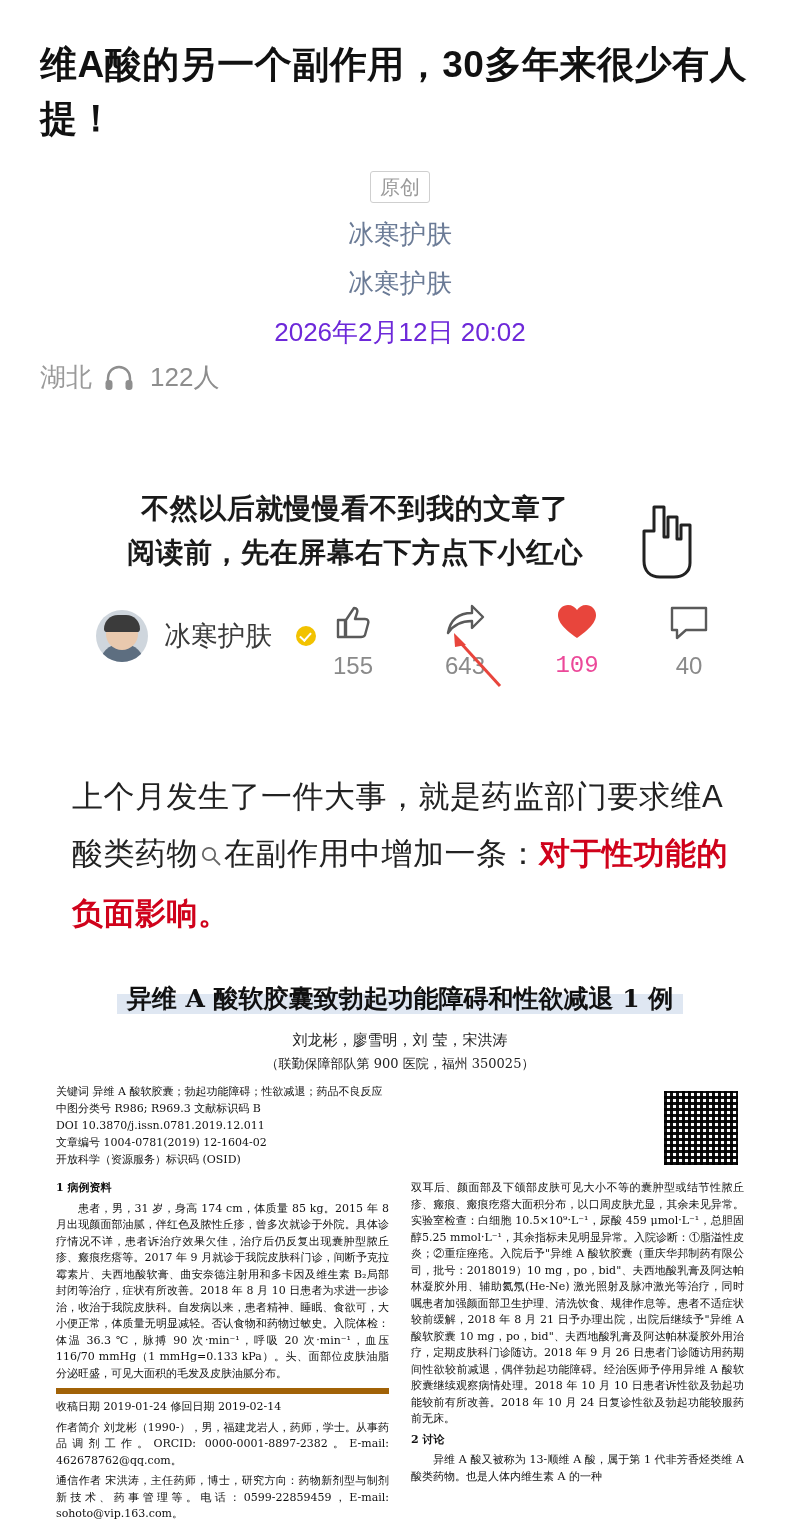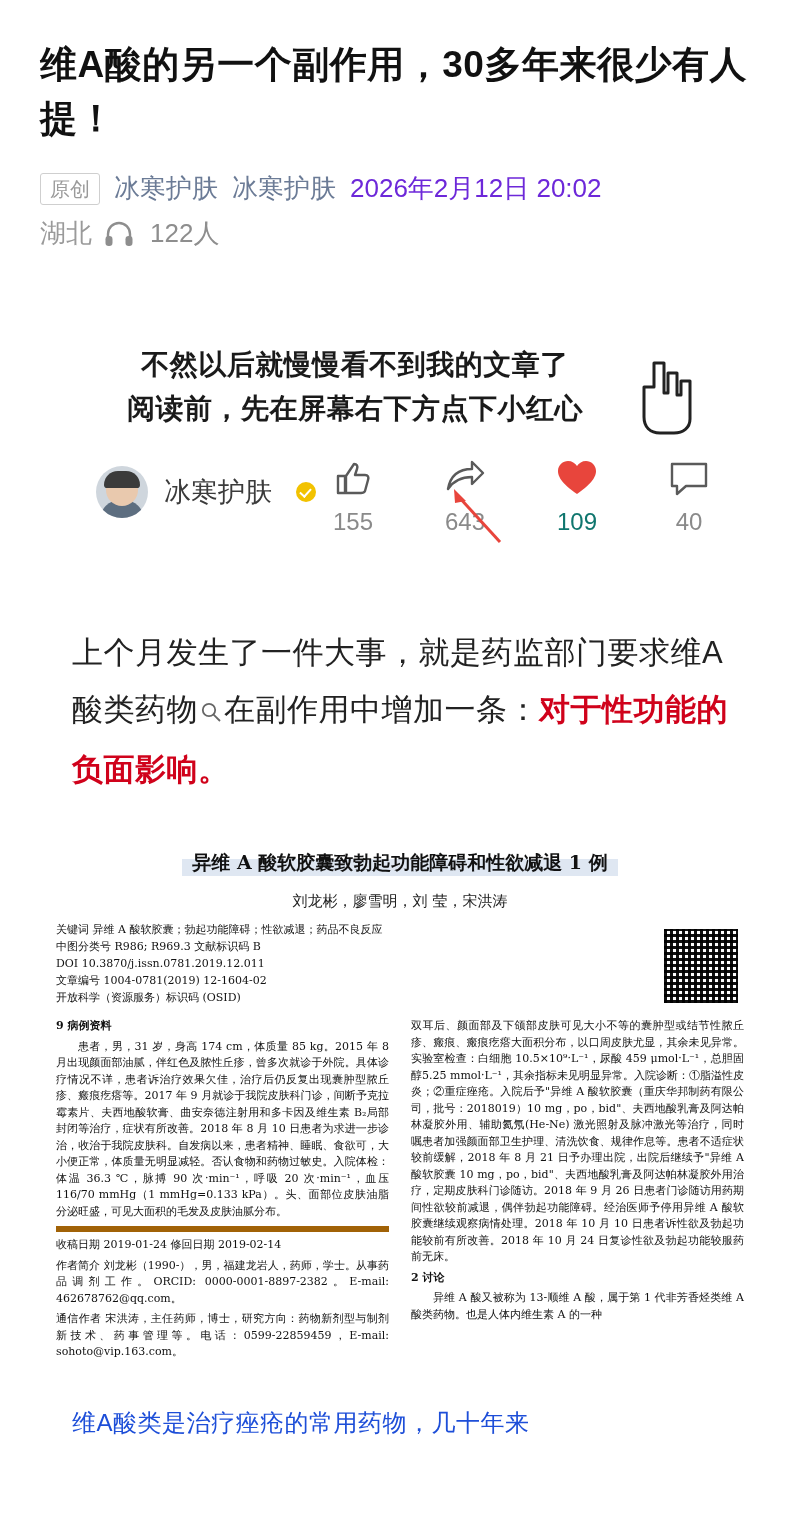--- a/index.html
+++ b/index.html
@@ -32,20 +32,21 @@
     color: #111;
   }
   .meta-row {
     padding: 26px 40px 0 40px;
     display: flex;
     align-items: center;
     flex-wrap: wrap;
     gap: 14px;
     font-size: 25px;
     color: #9a9a9a;
+    flex-direction: column;
   }
   .badge-original {
     border: 1px solid #cfcfcf;
     color: #9a9a9a;
     font-size: 20px;
     padding: 3px 9px;
     border-radius: 3px;
     line-height: 1.2;
   }
   .author-link {
@@ -177,21 +178,21 @@
     color: #8a8a8a;
     font-size: 24px;
   }
   .action .glyph {
     height: 44px;
     display: flex;
     align-items: center;
     justify-content: center;
   }
   .action .count { margin-top: 8px; display:block; }
-  .action.liked .count { color: #0f766e; }
+  .action.liked .count { color: #ec4899; font-family: Liberation Mono, monospace; }
   .arrow-red {
     position: absolute;
   }
 
   
   .body-text {
     padding: 88px 72px 0 72px;
     font-size: 31px;
     line-height: 1.85;
     color: #222;
@@ -211,26 +212,26 @@
   .paper {
     margin: 34px 36px 0 36px;
     border: 0;
     background: #fff;
     padding: 0 20px 10px 20px;
   }
   .paper-title {
     text-align: left;
     font-family: "DejaVu Serif", serif;
     font-weight: 700;
-    font-size: 19px;
+    font-size: 25px;
     color: #111;
     background: linear-gradient(to bottom, #ffffff 0 38%, #dfe7f2 38% 88%, #ffffff 88% 100%);
     display: inline-block;
     padding: 4px 10px;
-    margin: 14px auto 0 auto;
+    margin: 2px auto 0 auto;
   }
   .paper-title-wrap { text-align: center; }
   .paper-authors {
     text-align: center;
     font-family: "DejaVu Serif", serif;
     font-size: 15px;
     color: #222;
     margin-top: 12px;
   }
   .paper-affil {
@@ -389,33 +390,34 @@
           <circle cx="9" cy="9" r="6.2" fill="none" stroke="#666" stroke-width="1.8"></circle>
           <path d="M13.6 13.6 L20 20" stroke="#666" stroke-width="1.8"></path>
         </svg></span><span>在副作用中增加一条：</span><span class="emph">对于性功能的负面影响。</span>
   </div>
 
   <div class="paper">
     <div class="paper-title-wrap">
       <span class="paper-title">异维 A 酸软胶囊致勃起功能障碍和性欲减退 1 例</span>
     </div>
     <div class="paper-authors">刘龙彬，廖雪明，刘 莹，宋洪涛</div>
+    <div class="paper-affil">（联勤保障部队第 900 医院，福州   350025）</div>
 
     <div class="paper-kv">
       <div class="qr"></div>
       <span class="kv-line">关键词   异维 A 酸软胶囊；勃起功能障碍；性欲减退；药品不良反应</span>
       <span class="kv-line">中图分类号   R986; R969.3       文献标识码   B</span>
       <span class="kv-line">DOI   10.3870/j.issn.0781.2019.12.011</span>
       <span class="kv-line">文章编号   1004-0781(2019) 12-1604-02</span>
       <span class="kv-line">开放科学（资源服务）标识码 (OSID)</span>
     </div>
 
     <div class="paper-cols">
       <div class="paper-col">
-        <p class="sec-head">9   病例资料</p>
+        <p class="sec-head">1   病例资料</p>
         <p class="indent">患者，男，31 岁，身高 174 cm，体质量 85 kg。2015 年 8 月出现颜面部油腻，伴红色及脓性丘疹，曾多次就诊于外院。具体诊疗情况不详，患者诉治疗效果欠佳，治疗后仍反复出现囊肿型脓丘疹、瘢痕疙瘩等。2017 年 9 月就诊于我院皮肤科门诊，间断予克拉霉素片、夫西地酸软膏、曲安奈德注射用和多卡因及维生素 B₂局部封闭等治疗，症状有所改善。2018 年 8 月 10 日患者为求进一步诊治，收治于我院皮肤科。自发病以来，患者精神、睡眠、食欲可，大小便正常，体质量无明显减轻。否认食物和药物过敏史。入院体检：体温 36.3 ℃，脉搏 90 次·min⁻¹，呼吸 20 次·min⁻¹，血压 116/70 mmHg（1 mmHg=0.133 kPa）。头、面部位皮肤油脂分泌旺盛，可见大面积的毛发及皮肤油腻分布。</p>
         <div class="paper-foot">
           <p>收稿日期   2019-01-24    修回日期   2019-02-14</p>
           <p>作者简介   刘龙彬（1990-），男，福建龙岩人，药师，学士。从事药品调剂工作。ORCID: 0000-0001-8897-2382。E-mail: 462678762@qq.com。</p>
           <p>通信作者   宋洪涛，主任药师，博士，研究方向：药物新剂型与制剂新技术、药事管理等。电话：0599-22859459，E-mail: sohoto@vip.163.com。</p>
         </div>
       </div>
       <div class="paper-col">
         <p>双耳后、颜面部及下颌部皮肤可见大小不等的囊肿型或结节性脓丘疹、瘢痕、瘢痕疙瘩大面积分布，以口周皮肤尤显，其余未见异常。实验室检查：白细胞 10.5×10⁹·L⁻¹，尿酸 459 μmol·L⁻¹，总胆固醇5.25 mmol·L⁻¹，其余指标未见明显异常。入院诊断：①脂溢性皮炎；②重症痤疮。入院后予"异维 A 酸软胶囊（重庆华邦制药有限公司，批号：2018019）10 mg，po，bid"、夫西地酸乳膏及阿达帕林凝胶外用、辅助氦氖(He-Ne) 激光照射及脉冲激光等治疗，同时嘱患者加强颜面部卫生护理、清洗饮食、规律作息等。患者不适症状较前缓解，2018 年 8 月 21 日予办理出院，出院后继续予"异维 A 酸软胶囊 10 mg，po，bid"、夫西地酸乳膏及阿达帕林凝胶外用治疗，定期皮肤科门诊随访。2018 年 9 月 26 日患者门诊随访用药期间性欲较前减退，偶伴勃起功能障碍。经治医师予停用异维 A 酸软胶囊继续观察病情处理。2018 年 10 月 10 日患者诉性欲及勃起功能较前有所改善。2018 年 10 月 24 日复诊性欲及勃起功能较服药前无床。</p>
         <p class="sec-head">2   讨论</p>

